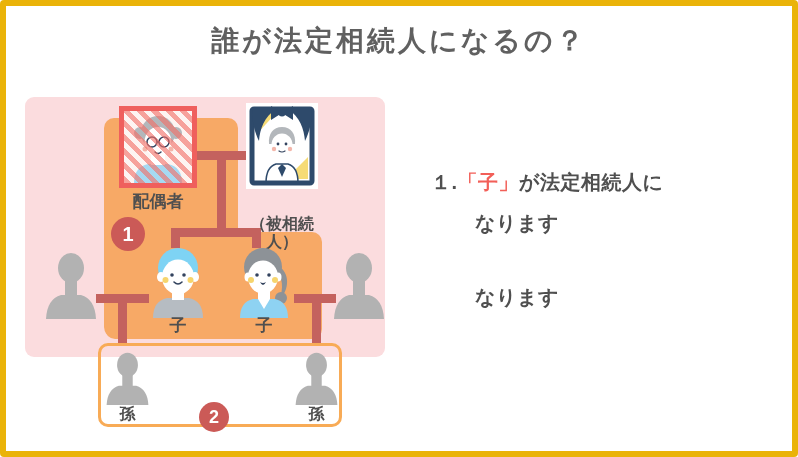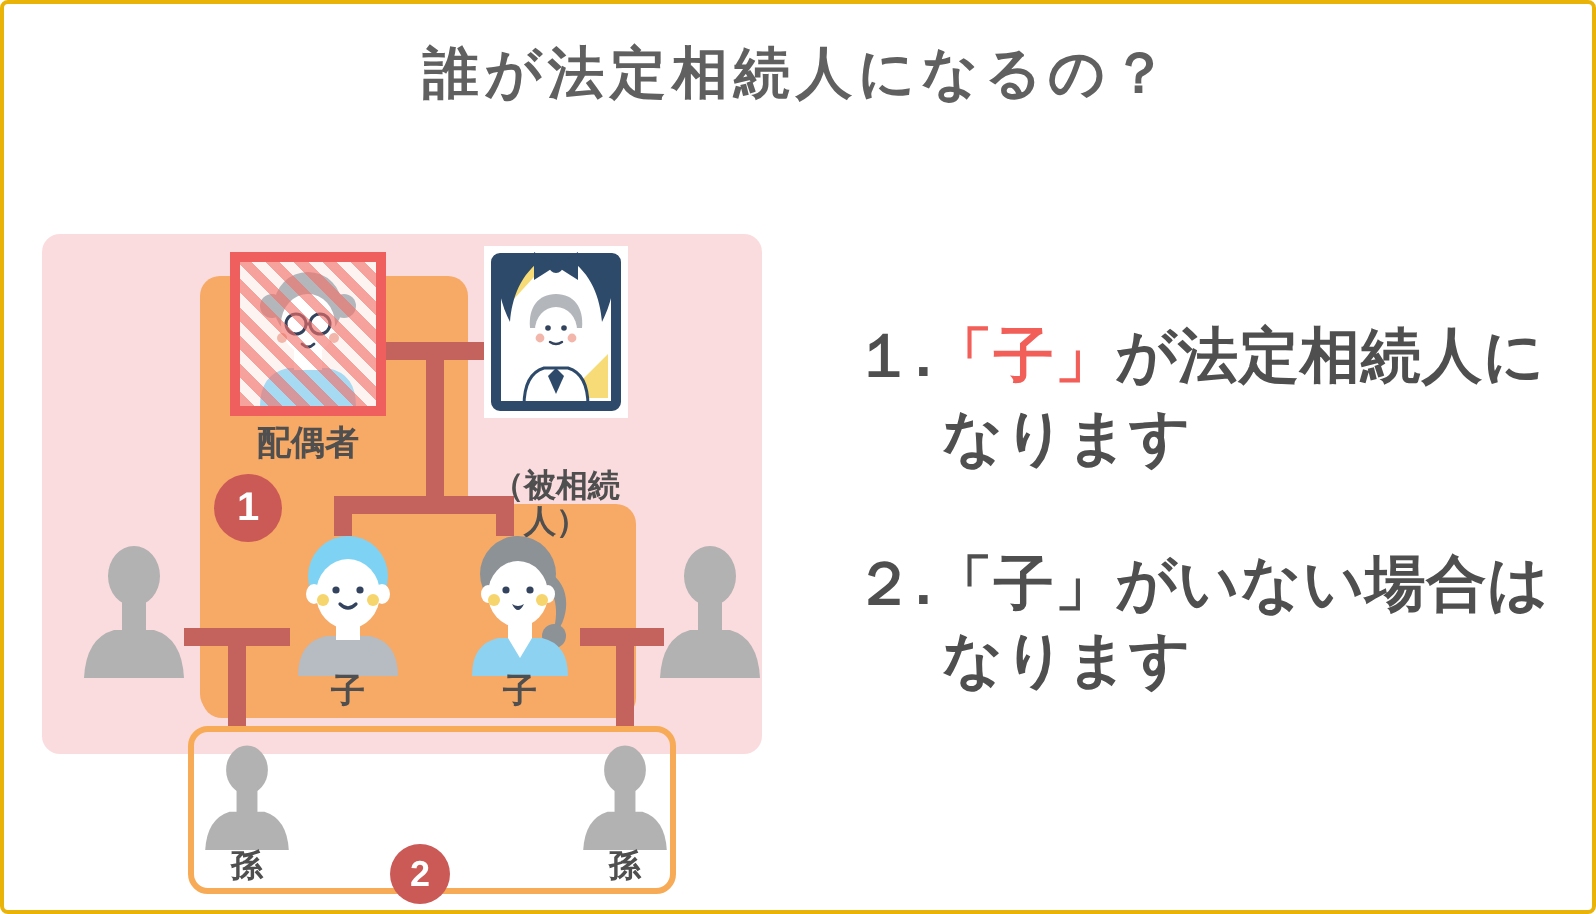--- a/index.html
+++ b/index.html
@@ -4,44 +4,44 @@
 <style>
   :root{
     --accent_red:#f25f58; --badge_bg:#ef9089; --panel_pink:#fbdcde;
     --family_orange:#f7a966; --line_maroon:#c4625e; --circle_red:#cb5a57;
     --excluded_frame_red:#ef5f5d; --grandchild_box_orange:#f8ab56;
     --silhouette_gray:#b2b2b2; --text_dark:#4f4f4f; --title_gray:#606060; --navy:#2e4a6b;
   }
   html,body{margin:0;padding:0;background:#fff;}
   body{font-family:"Liberation Sans","DejaVu Sans",sans-serif;}
   .frame{position:relative;width:798px;height:457px;box-sizing:border-box;
-    border:2px solid #eab308;border-radius:4px;background:#fff;overflow:hidden;}
+    border:6px solid #eab308;border-radius:4px;background:#fff;overflow:hidden;}
   .title{position:absolute;left:0;top:16px;width:100%;text-align:center;
     font-size:28px;font-weight:bold;letter-spacing:3px;color:var(--title_gray);}
   
   .diagram{position:absolute;left:19px;top:91px;width:360px;height:260px;
-    background:var(--panel_pink);border-radius:9px;margin-top:24px;}
+    background:var(--panel_pink);border-radius:9px;}
   .abs{position:absolute;}
   .orange{background:var(--family_orange);border-radius:10px;}
   .mline{background:var(--line_maroon);}
   .grandbox{box-sizing:border-box;border:3px solid var(--grandchild_box_orange);border-radius:10px;background:transparent;}
   .dlabel{color:var(--text_dark);font-weight:bold;text-align:center;line-height:1.15;}
   .circle{border-radius:50%;background:var(--circle_red);color:#fff;font-weight:bold;
     display:flex;align-items:center;justify-content:center;}
   .photo-spouse{box-sizing:border-box;border:5px solid var(--excluded_frame_red);background:#fdf4f2;overflow:hidden;}
   .hatch{position:absolute;inset:0;background:repeating-linear-gradient(45deg,
     rgba(242,111,103,0.62) 0px,rgba(242,111,103,0.62) 5px,rgba(255,255,255,0) 5px,rgba(255,255,255,0) 10px);}
   .photo-deceased{background:#fff;}
   svg{display:block;}
   
   .case-badge{position:absolute;left:446px;top:95px;width:271px;height:43px;
     background:var(--badge_bg);border-radius:8px;color:#fff;font-weight:bold;
     font-size:23px;letter-spacing:1px;display:flex;align-items:center;justify-content:center;}
   .item{position:absolute;left:425px;width:356px;color:var(--text_dark);
-    font-size:30px;font-weight:bold;letter-spacing:0.5px;}
+    font-size:20px;font-weight:bold;letter-spacing:0.5px;}
   .item .line{padding-left:44px;}
   .item .line.first{padding-left:0;}
   .item .red{color:var(--accent_red);}
   .item1{top:156px;line-height:41px;}
   .item2{top:272px;line-height:38px;}
 </style>
 </head>
 <body>
 
 <div class="frame">
@@ -180,17 +180,16 @@
     <div class="abs dlabel" style="left:268px;top:308px;width:47px;font-size:16px;">孫</div>
   </div>
 
 
   <div class="item item1">
     <div class="line first"><span>１.</span><span class="red">「子」</span><span>が法定相続人に</span></div>
     <div class="line">なります</div>
   </div>
 
   <div class="item item2">
-    <div class="line first"><span>２.</span><span>「子」がいない場合は</span></div>
     <div class="line">なります</div>
   </div>
 
 </div>
 
 </body></html>

